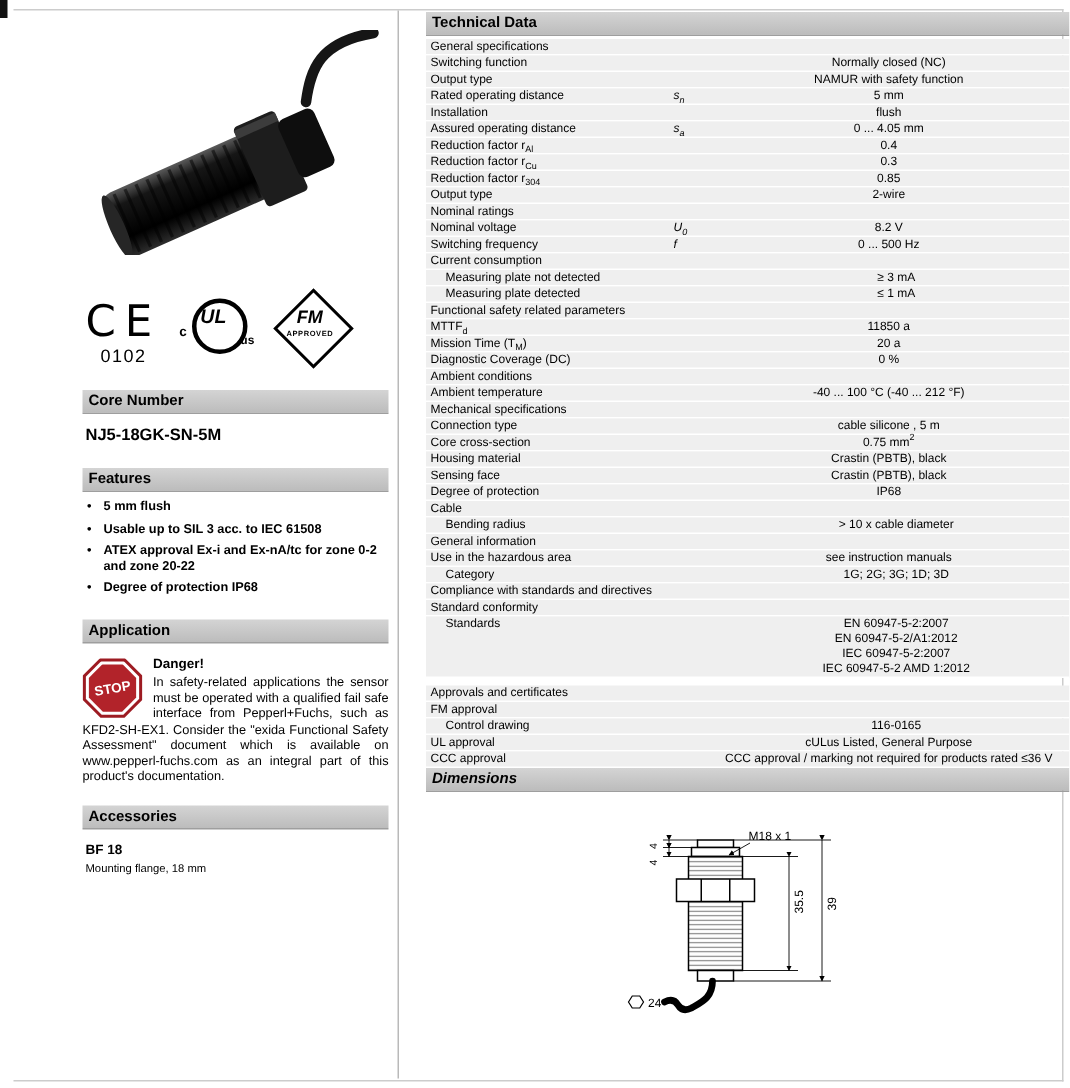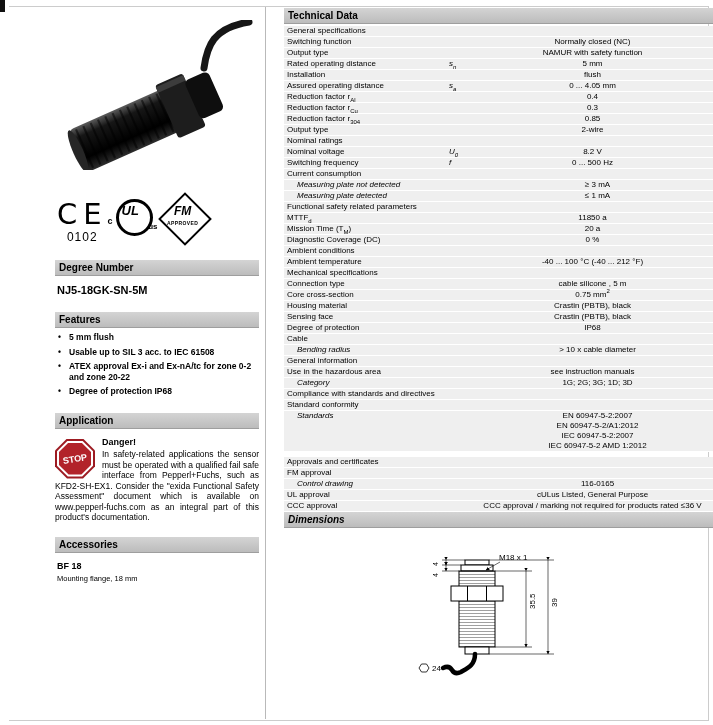--- a/index.html
+++ b/index.html
@@ -7,21 +7,21 @@
         font-family:"Liberation Sans","DejaVu Sans",sans-serif;color:#000;}
   .frame{position:absolute;top:6px;left:9px;right:4px;bottom:4px;border:1px solid #ccc;border-left:none;pointer-events:none;}
   .cropmark{position:absolute;left:0;top:0;width:5px;height:12px;background:#111;}
   .col-left{position:absolute;left:55px;top:8px;width:204px;}
   .col-div{position:absolute;left:265px;top:7px;width:1px;height:712px;background:#b9b9b9;}
   .col-right{position:absolute;left:284px;top:8px;width:432px;}
   .hbar{background:linear-gradient(#d4d4d4,#bcbcbc);border-bottom:1px solid #9e9e9e;font-weight:bold;
         font-size:10px;line-height:15px;height:15px;padding-left:4px;}
   
   .photo{display:block;margin-top:12px;width:204px;height:150px;}
-  .logos{display:flex;align-items:flex-end;margin-top:12px;height:62px;padding-left:2px;}
+  .logos{display:flex;align-items:flex-end;gap:12px;margin-top:12px;height:62px;padding-left:2px;}
   .ce{text-align:center;}
   .ce-text{font-size:29px;letter-spacing:6px;line-height:28px;font-family:"DejaVu Sans",sans-serif;}
   .ce-num{font-size:12px;margin-top:2px;letter-spacing:1px;}
   .ul{position:relative;width:48px;height:48px;}
   .ul-circle{position:absolute;left:8px;top:3px;width:31px;height:31px;border:3px solid #000;border-radius:50%;}
   .ul-text{position:absolute;left:14px;top:7px;font-weight:bold;font-style:italic;font-size:13px;}
   .ul-c{position:absolute;left:0;top:20px;font-size:9px;font-weight:bold;}
   .ul-us{position:absolute;right:-2px;top:26px;font-size:8px;font-weight:bold;}
   .fm{position:relative;width:54px;height:54px;}
   .fm-diamond{position:absolute;left:10px;top:10px;width:34px;height:34px;border:2px solid #000;transform:rotate(45deg);background:#fff;}
@@ -46,21 +46,21 @@
   .bar-acc{margin-top:14px;}
   .acc-name{font-weight:bold;font-size:9px;margin:8px 0 0 2px;}
   .acc-desc{font-size:7.5px;margin:3px 0 0 2px;}
   
   .rows{margin-top:2px;}
   .trow{display:flex;background:#efefef;border-bottom:1px solid #fff;font-size:8px;line-height:10px;min-height:10px;}
   .tsec{font-weight:normal;align-items:center;}
   .tsec .tlabel{width:auto;}
   .tgap{margin-top:5px;}
   .tlabel{width:162px;padding-left:3px;white-space:nowrap;flex:none;}
-  .tlabel.ind{padding-left:13px;font-style:italic;}
+  .tlabel.ind{padding-left:13px;}
   .tsym{width:20px;flex:none;font-style:italic;}
   .tval{flex:1;}
   .tval div{white-space:nowrap;text-align:center;}
   sub,sup{font-size:6px;line-height:0;}
   .bar-dims{font-style:italic;}
   .dim-svg{display:block;margin-top:24px;width:436px;height:140px;}
   .dim-svg text{font-size:8px;font-family:"Liberation Sans","DejaVu Sans",sans-serif;}
   .dim-svg .small{font-size:7px;}
 </style>
 </head>
@@ -118,21 +118,21 @@
         <div class="ul-c">c</div>
         <div class="ul-us">us</div>
       </div>
       <div class="fm">
         <div class="fm-diamond"></div>
         <div class="fm-text">FM</div>
         <div class="fm-approved">APPROVED</div>
       </div>
     </div>
 
-    <div class="hbar bar-model">Degree Number</div>
+    <div class="hbar bar-model">Core Number</div>
     <div class="model-value">NJ5-18GK-SN-5M</div>
 
     <div class="hbar bar-features">Features</div>
     <div class="features">
         <div class="feat">
           <span class="bdot">•</span>
           <span>5 mm flush</span>
         </div>
         <div class="feat">
           <span class="bdot">•</span>

